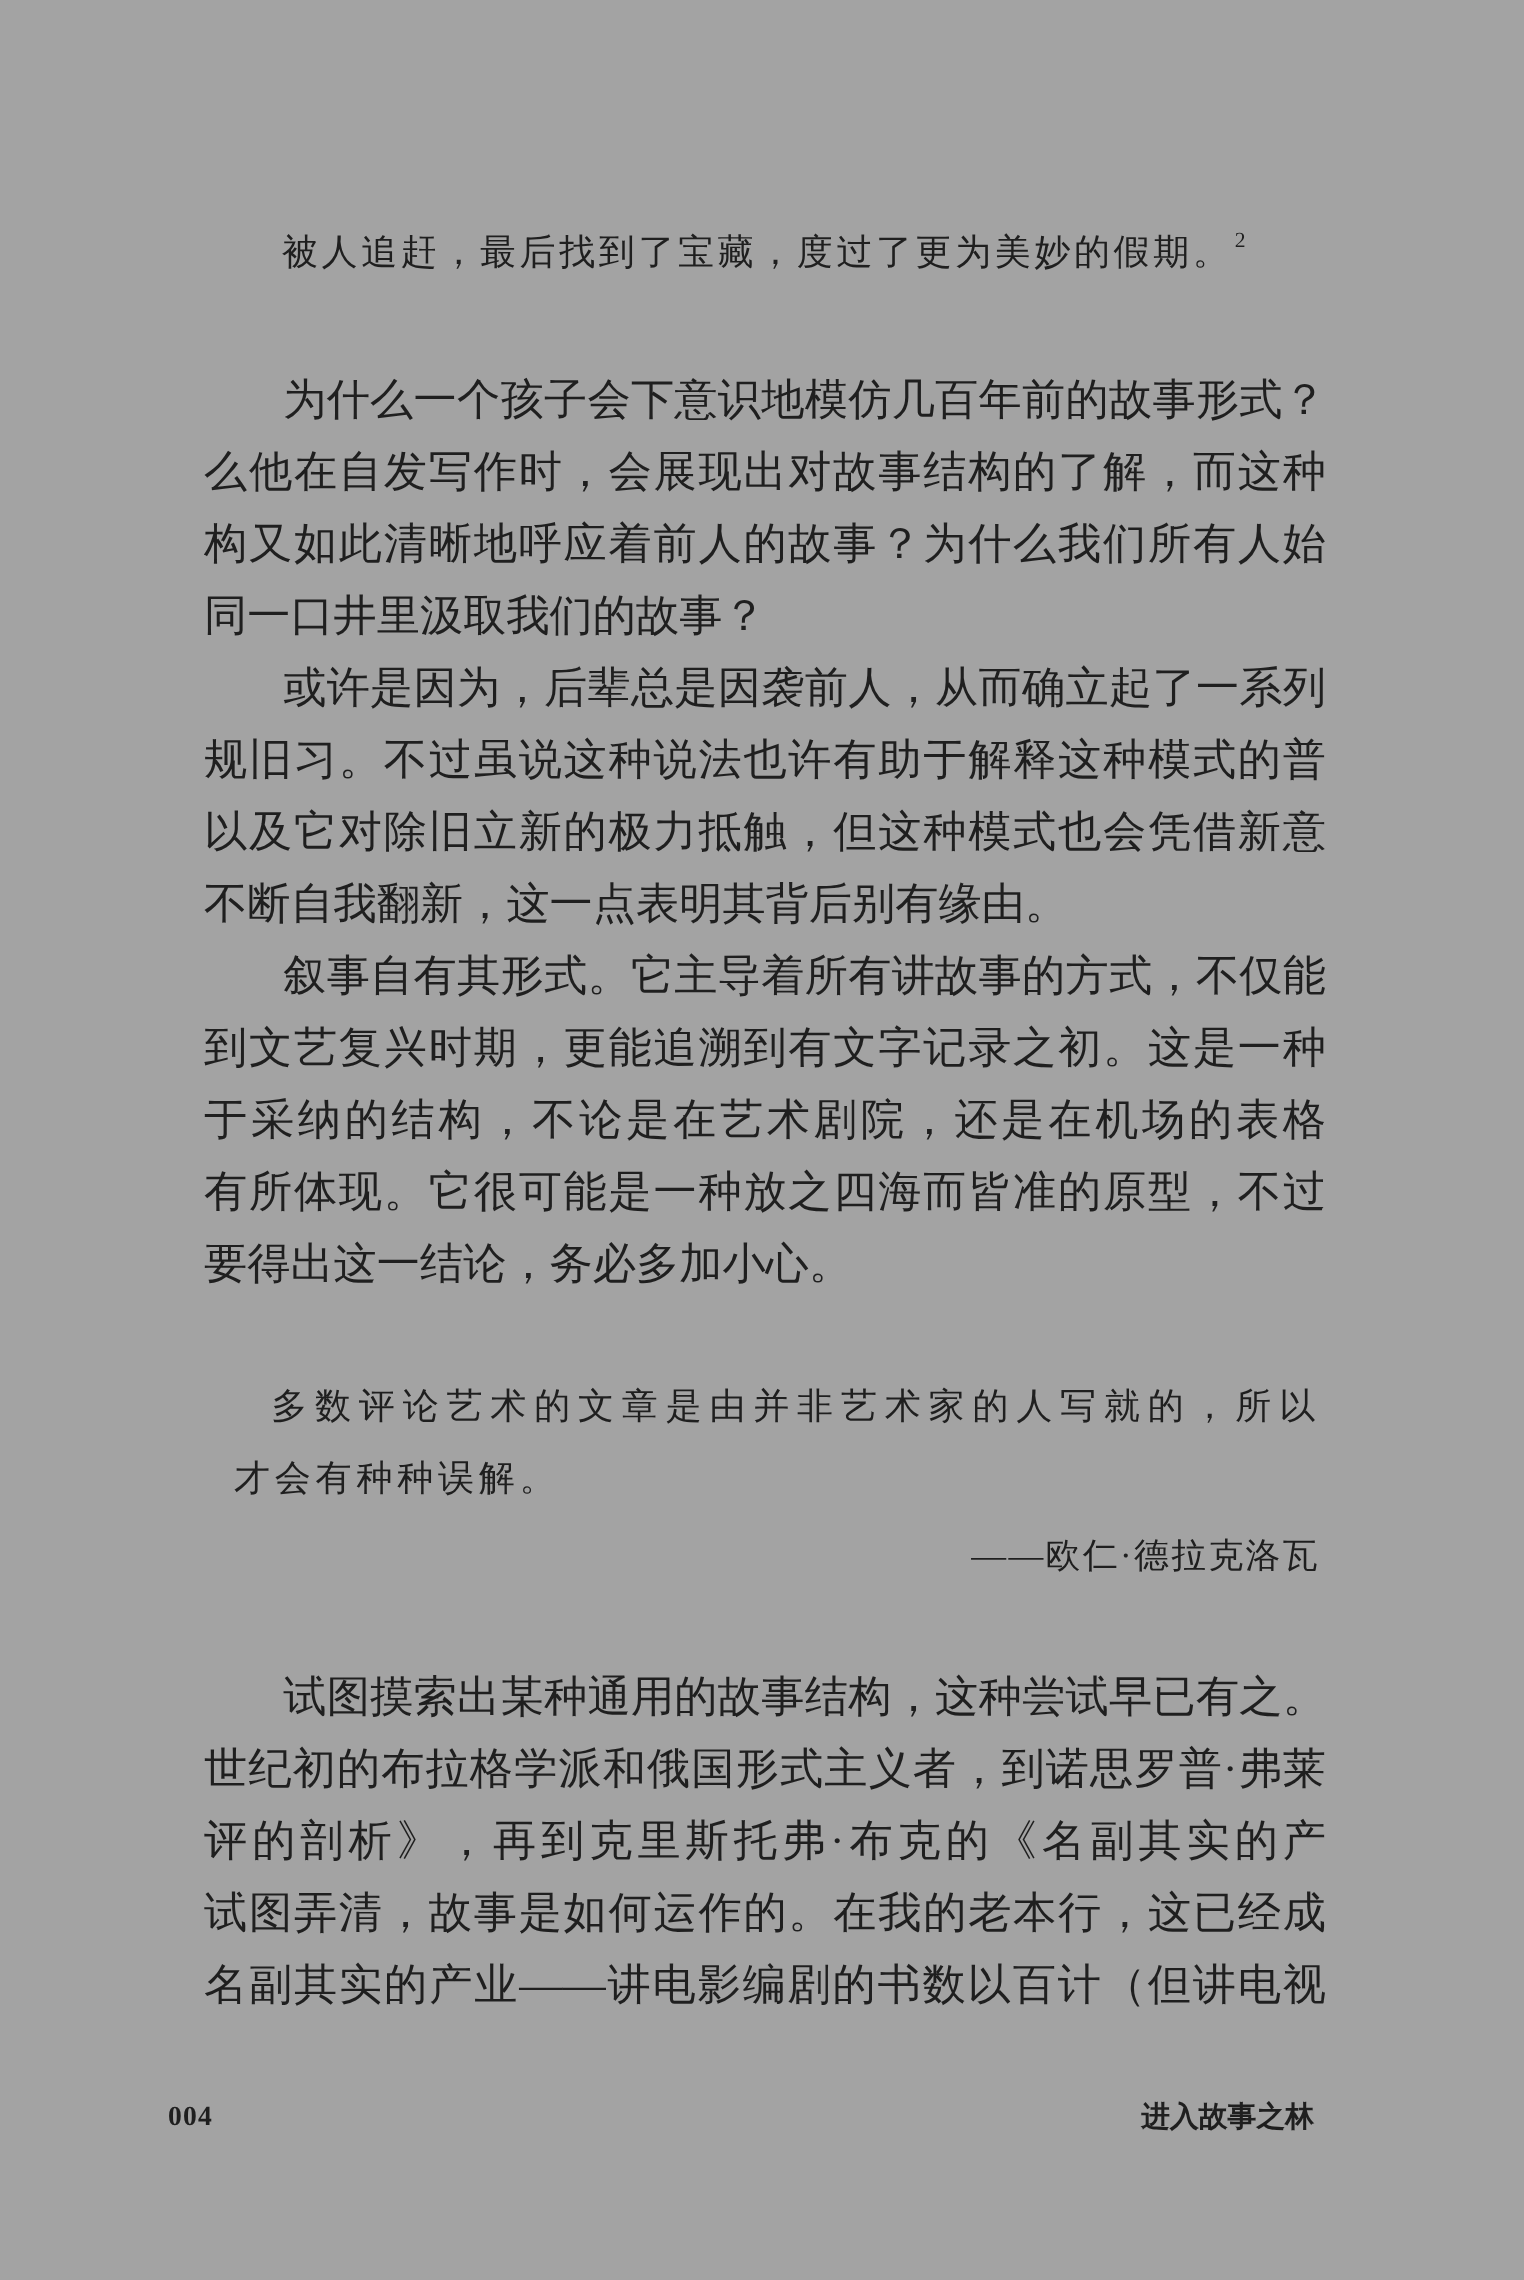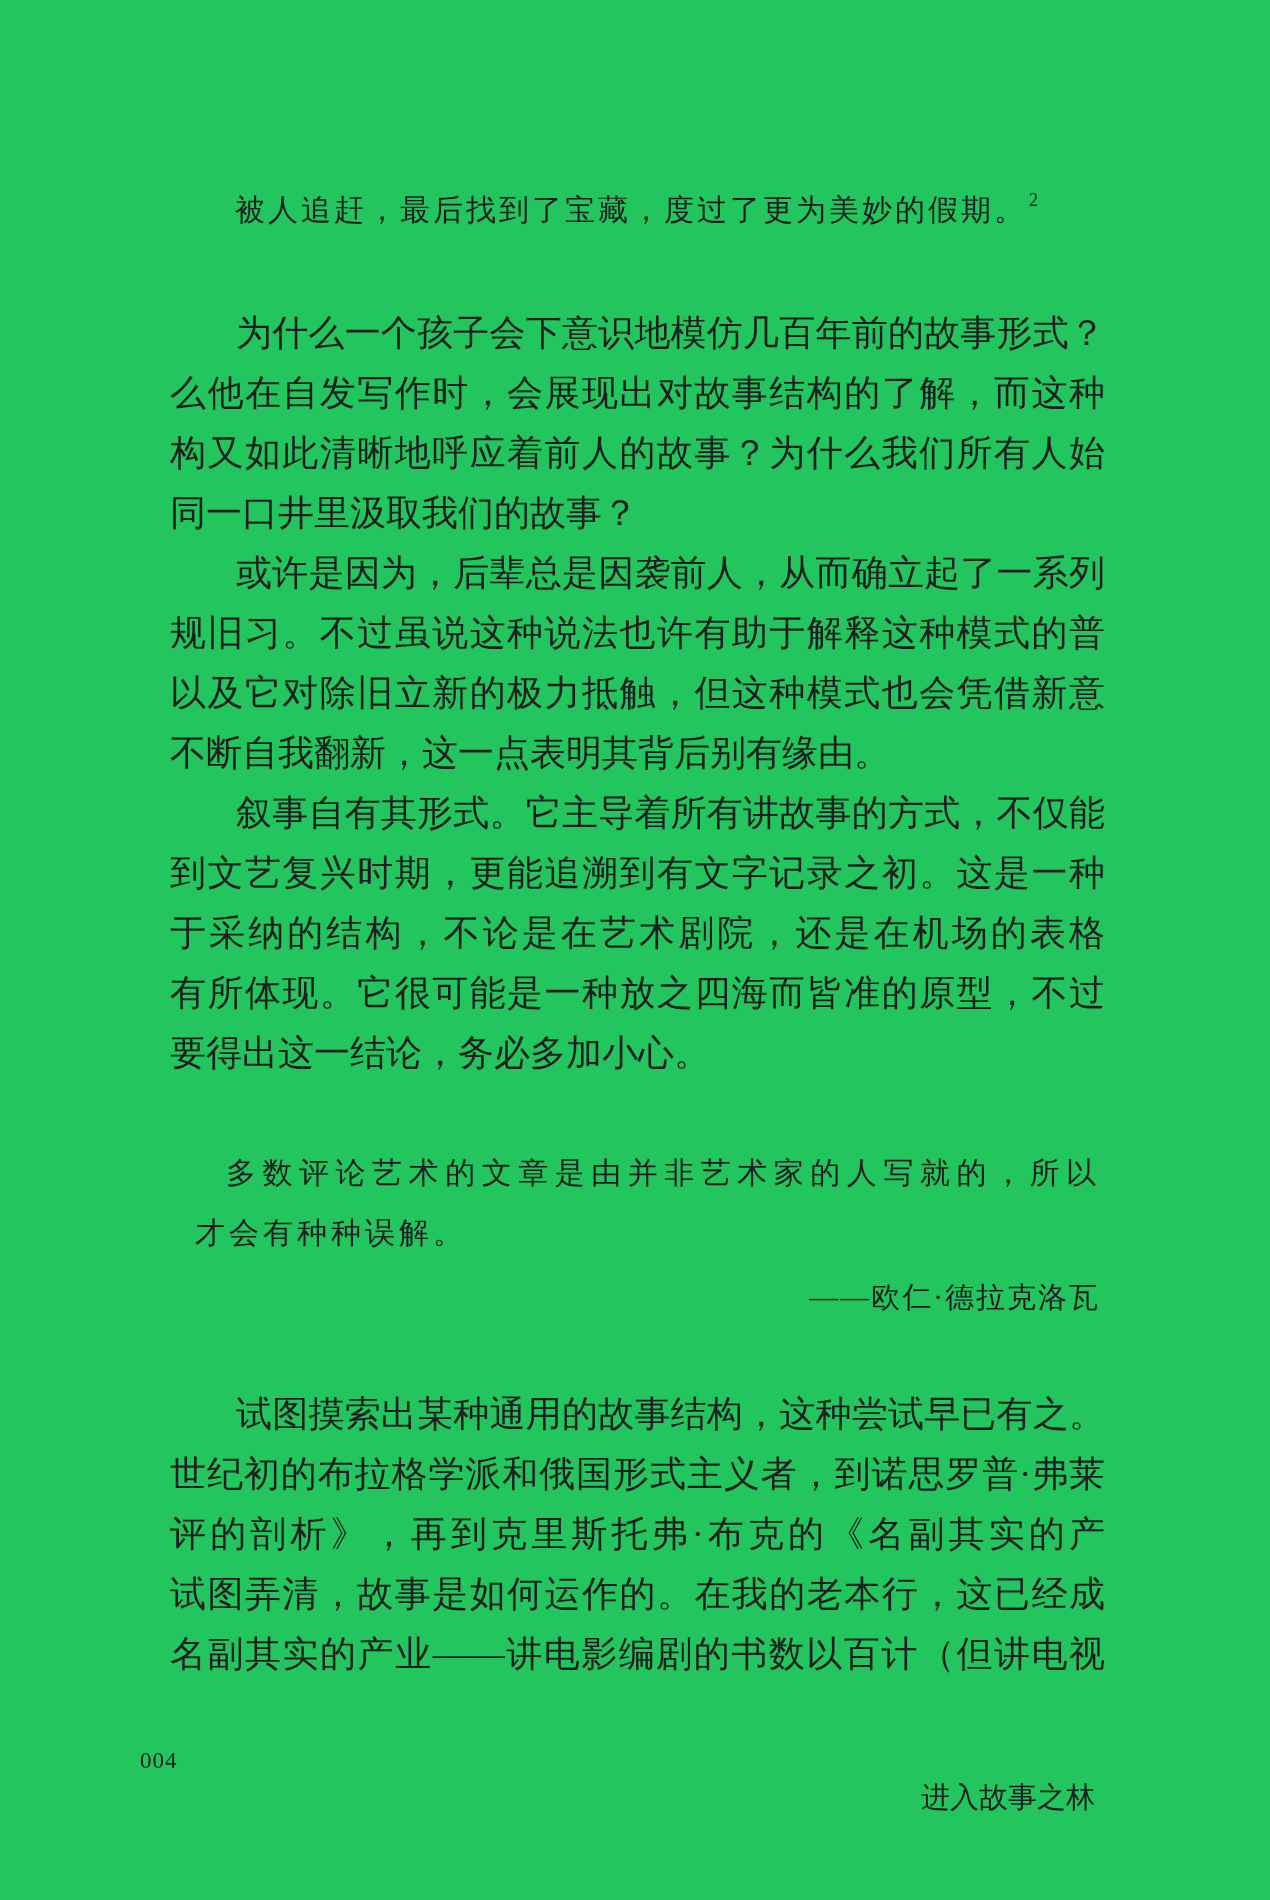--- a/index.html
+++ b/index.html
@@ -4,21 +4,21 @@
 <style>
   html, body {
     margin: 0;
     padding: 0;
     background: #ffffff;
   }
   .page {
     position: relative;
     width: 1270px;
     height: 1900px;
-    background: #22c55e;
+    background: #a3a3a3;
     overflow: hidden;
     font-family: "Liberation Serif", "DejaVu Serif", serif;
     color: #1f1f1f;
   }
 
   
   .opening {
     position: absolute;
     top: 190px;
     left: 235px;
@@ -75,24 +75,25 @@
   }
 
   
   .footer {
     position: absolute;
     top: 1748px;
     left: 140px;
     right: 175px;
     display: flex;
     justify-content: space-between;
-    align-items: flex-start;
+    align-items: center;
+    font-weight: bold;
   }
   .pageNumber { font-size: 23px; letter-spacing: 1px; }
-  .runningTitle { font-size: 29px; margin-top: 30px; }
+  .runningTitle { font-size: 24px; }
 </style>
 </head>
 <body>
 
 <div class="page">
 
   <div class="opening">
     <span>被人追赶，最后找到了宝藏，度过了更为美妙的假期。</span><sup>2</sup>
   </div>
 

